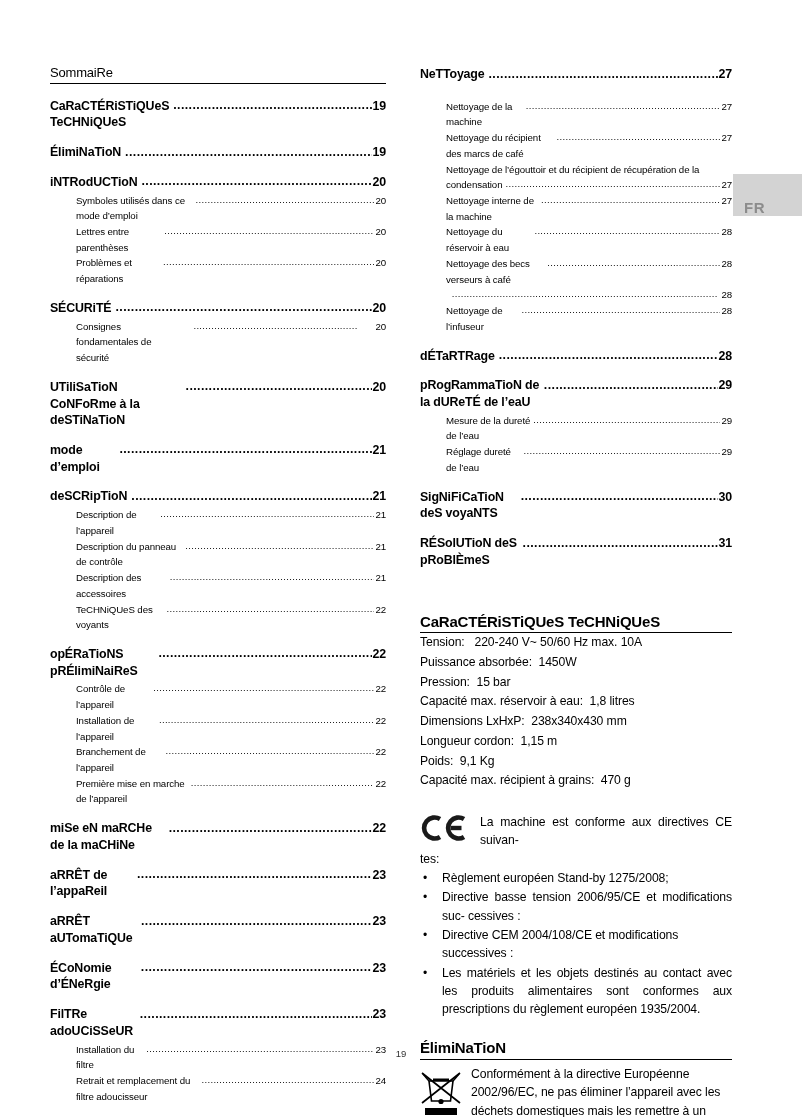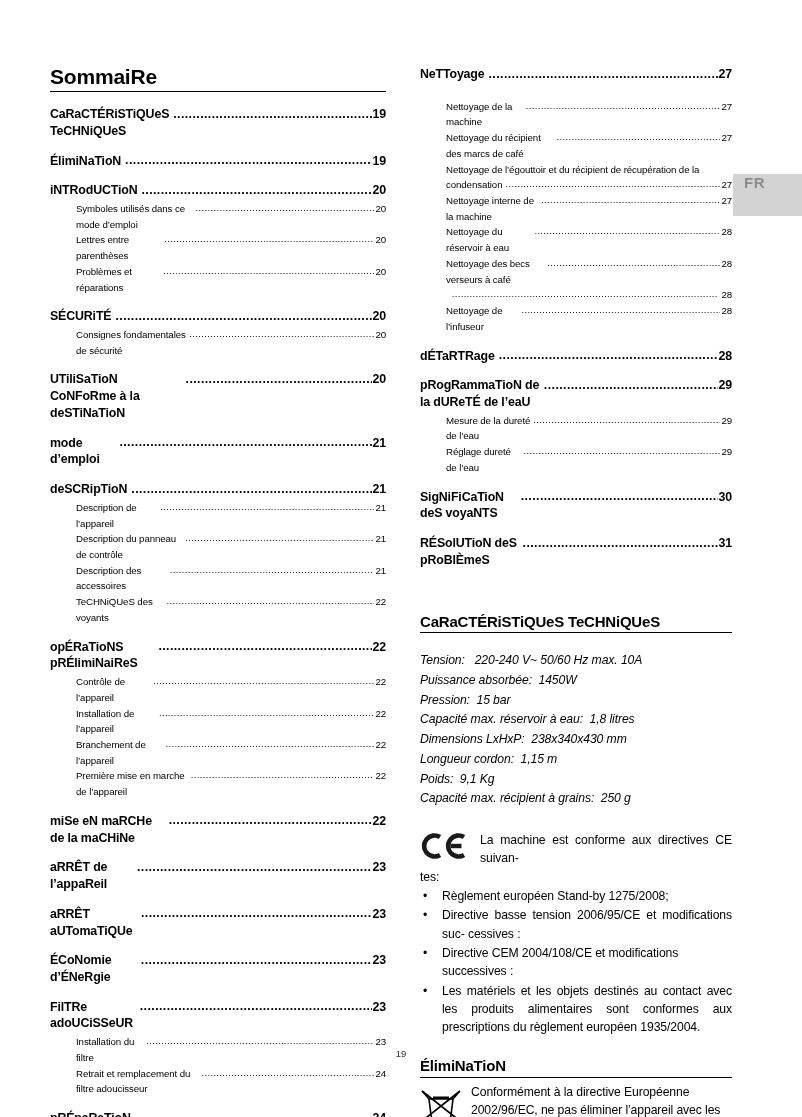--- a/index.html
+++ b/index.html
@@ -22,21 +22,21 @@
 
   
   .lang-tab {
     position: absolute;
     left: 733px;
     top: 174px;
     width: 69px;
     height: 42px;
     background: #d3d3d3;
     display: flex;
-    align-items: flex-start;
+    align-items: flex-end;
     box-sizing: border-box;
     padding-left: 11px;
   }
   .lang-tab-label {
     font-size: 15px;
     font-weight: bold;
     color: #8c8c8c;
     letter-spacing: 0.5px;
   }
 
@@ -44,22 +44,22 @@
   .col {
     position: absolute;
     top: 66px;
     width: 336px;
   }
   .col-left  { left: 50px; }
   .col-right { left: 420px; width: 312px; }
 
   
   .toc-title {
-    font-size: 21px;
-    font-weight: bold;
+    font-size: 13px;
+    font-weight: normal;
     letter-spacing: -0.2px;
     border-bottom: 1.6px solid #000;
     padding-bottom: 3px;
     margin-bottom: 14px;
     line-height: 1.05;
   }
 
   
   .toc1 {
     display: flex;
@@ -128,21 +128,21 @@
   
   .sec-head {
     font-size: 15px;
     font-weight: bold;
     letter-spacing: -0.2px;
     border-bottom: 1.4px solid #000;
     padding-bottom: 2px;
     line-height: 1.1;
   }
 
-  .spec-block { margin-top: 18px; font-style: italic; }
+  .spec-block { margin-top: 0; }
   .spec-line {
     font-size: 12.2px;
     line-height: 1.62;
     letter-spacing: -0.1px;
     white-space: pre-wrap;
   }
 
   
   .ce-para {
     margin-top: 22px;
@@ -248,21 +248,21 @@
         <div class="toc2">
           <span class="t-label">Problèmes et réparations </span>
           <span class="t-dots">.........................................................................................</span>
           <span class="t-page">20</span>
         </div>
         <div class="toc1">
           <span class="t-label">SÉCURiTÉ </span>
           <span class="t-dots">.........................................................................................</span>
           <span class="t-page">20</span>
         </div>
-        <div class="toc2" style="margin-top: 2px;">
+        <div class="toc2" style="margin-top: 2px; gap: 16px;">
           <span class="t-label">Consignes fondamentales de sécurité </span>
           <span class="t-dots">.........................................................................................</span>
           <span class="t-page">20</span>
         </div>
         <div class="toc1">
           <span class="t-label">UTiliSaTioN CoNFoRme à la deSTiNaTioN </span>
           <span class="t-dots">.........................................................................................</span>
           <span class="t-page">20</span>
         </div>
         <div class="toc1">
@@ -452,21 +452,21 @@
     <div style="margin-top:45px;">
       <div class="sec-head">CaRaCTÉRiSTiQUeS TeCHNiQUeS</div>
       <div class="spec-block" id="spec-lines">
           <div class="spec-line">Tension:   220-240 V~ 50/60 Hz max. 10A</div>
           <div class="spec-line">Puissance absorbée:  1450W</div>
           <div class="spec-line">Pression:  15 bar</div>
           <div class="spec-line">Capacité max. réservoir à eau:  1,8 litres</div>
           <div class="spec-line">Dimensions LxHxP:  238x340x430 mm</div>
           <div class="spec-line">Longueur cordon:  1,15 m</div>
           <div class="spec-line">Poids:  9,1 Kg</div>
-          <div class="spec-line">Capacité max. récipient à grains:  250 g</div>
+          <div class="spec-line">Capacité max. récipient à grains:  470 g</div>
         </div>
     </div>
 
     <div class="ce-para">
       <span class="ce-mark">
         <svg viewBox="0 0 52 26" width="52" height="26" aria-hidden="true">
           <path d="M20 4 A10.5 10.5 0 1 0 20 22" fill="none" stroke="#1a1a1a" stroke-width="4.6" stroke-linecap="butt"></path>
           <path d="M44 4 A10.5 10.5 0 1 0 44 22" fill="none" stroke="#1a1a1a" stroke-width="4.6" stroke-linecap="butt"></path>
           <rect x="30.5" y="10.8" width="11" height="4.4" fill="#1a1a1a"></rect>
         </svg>

